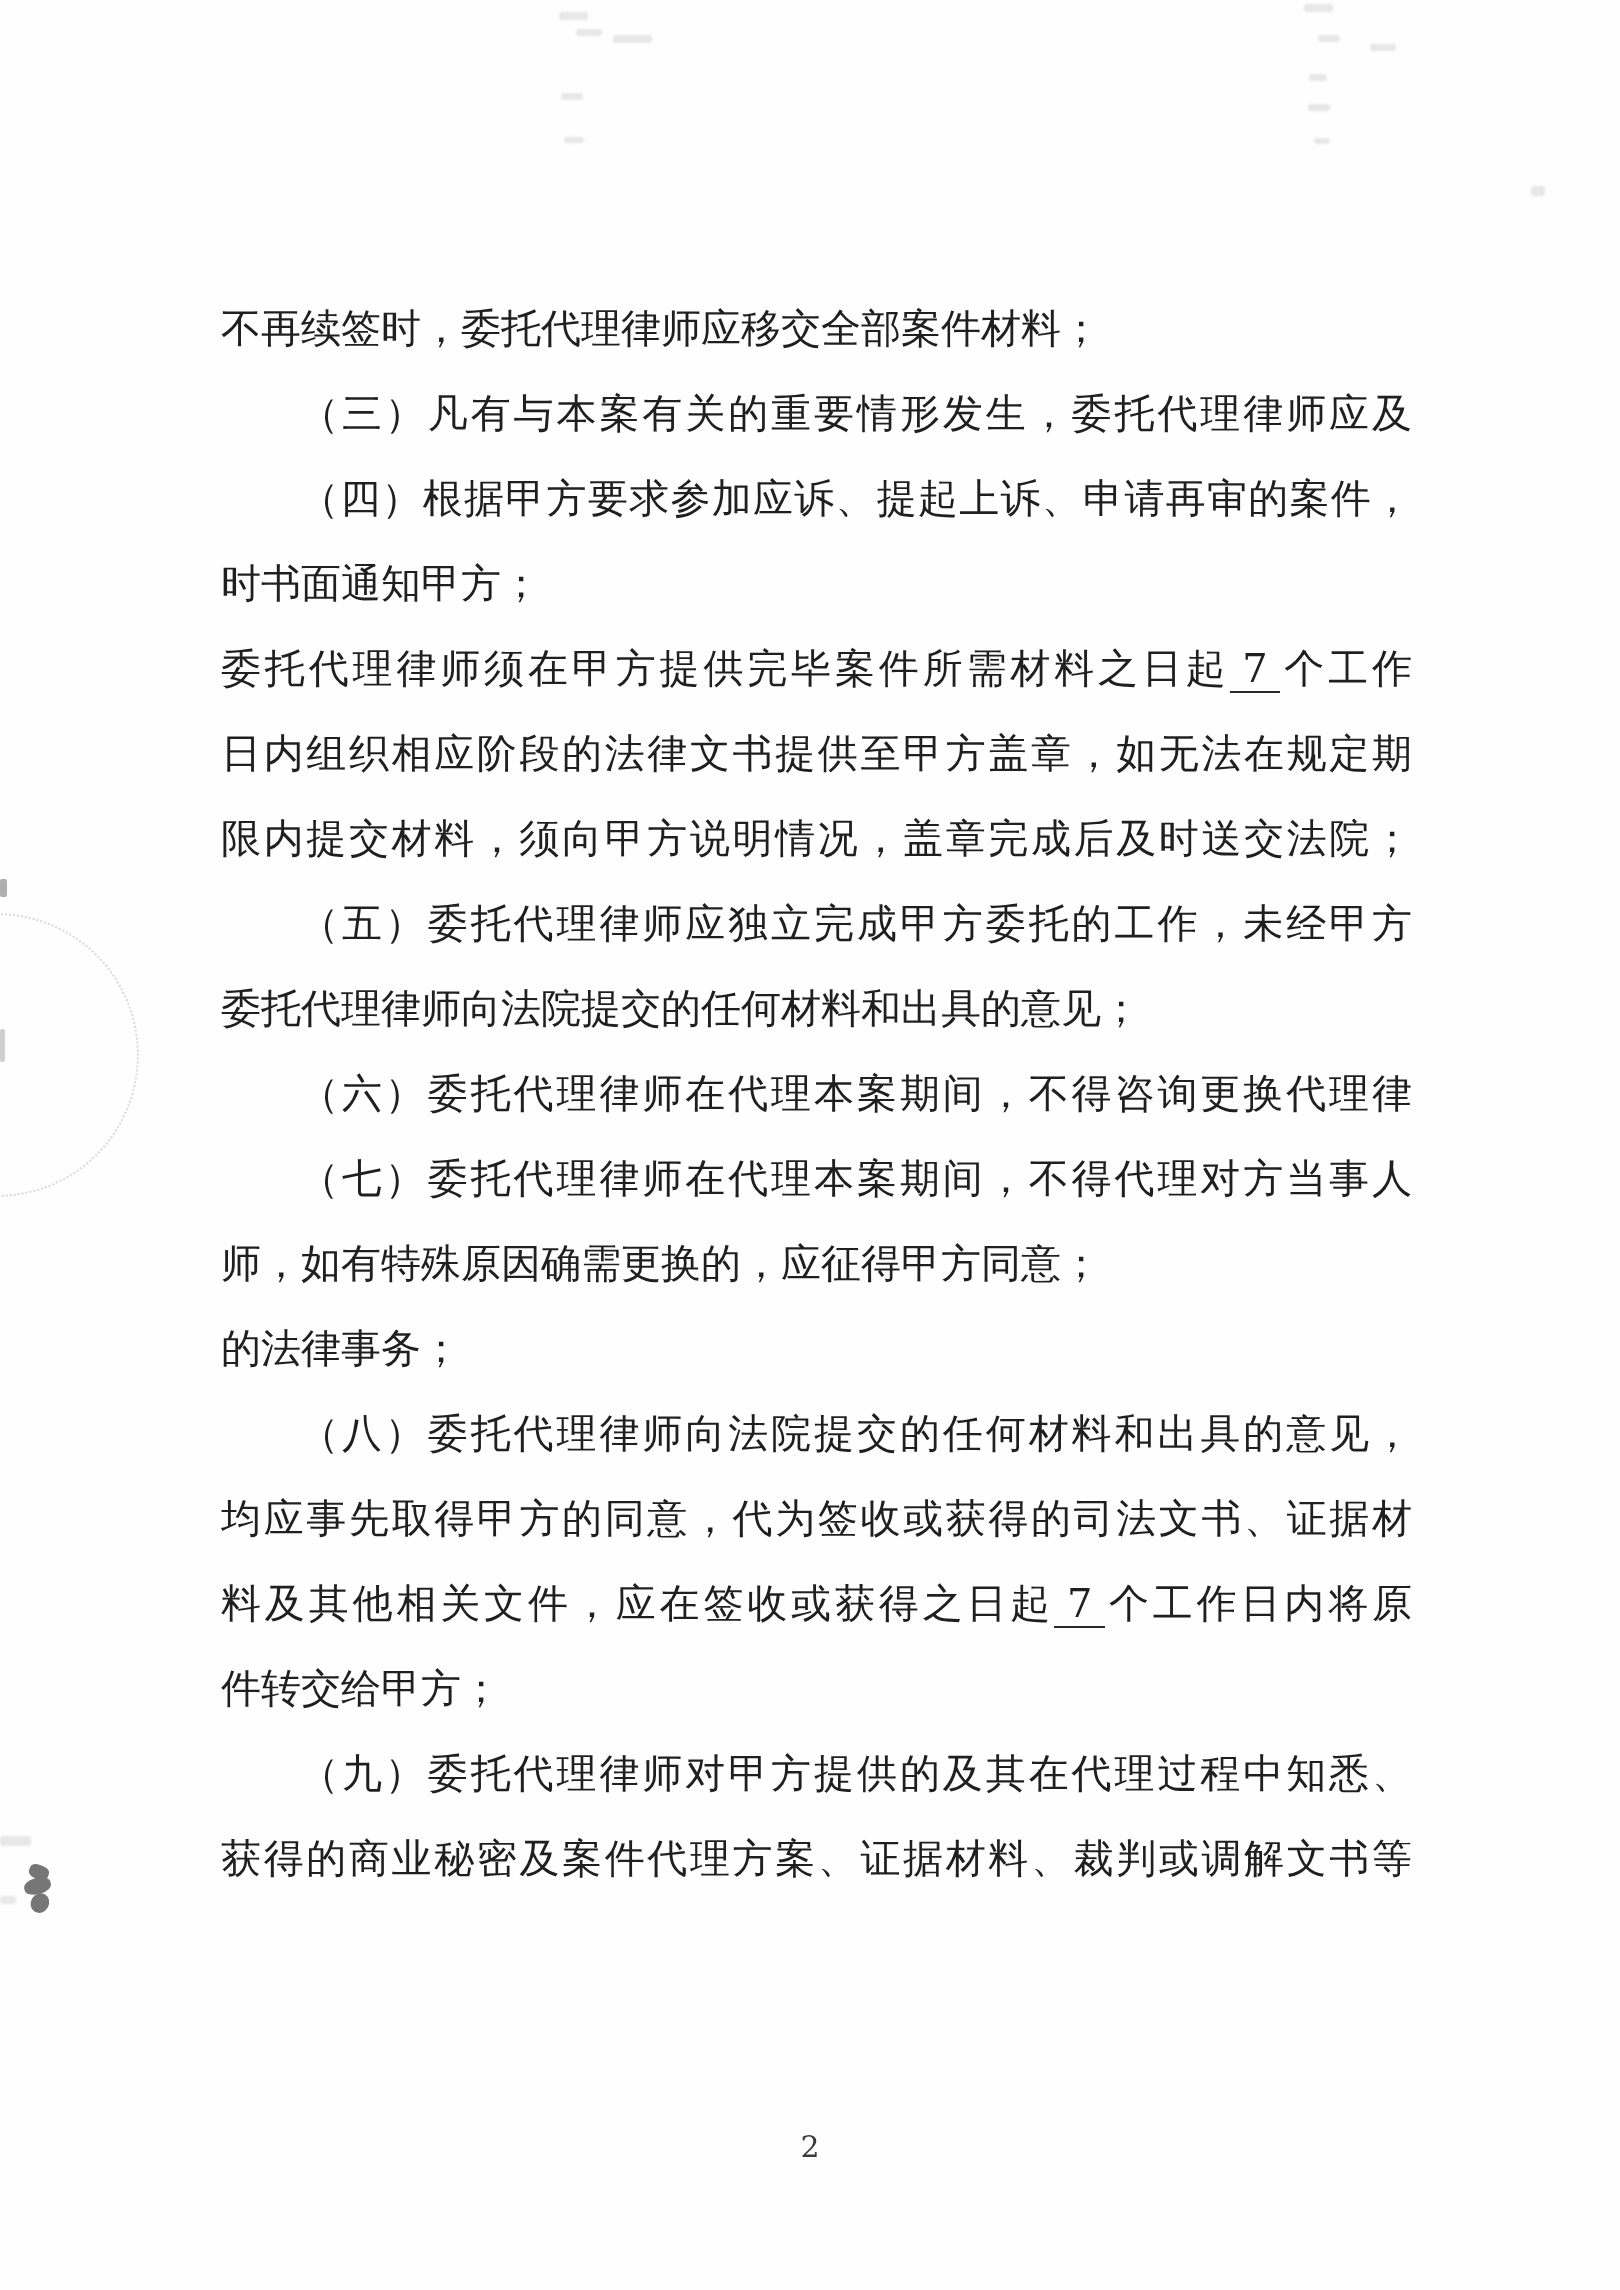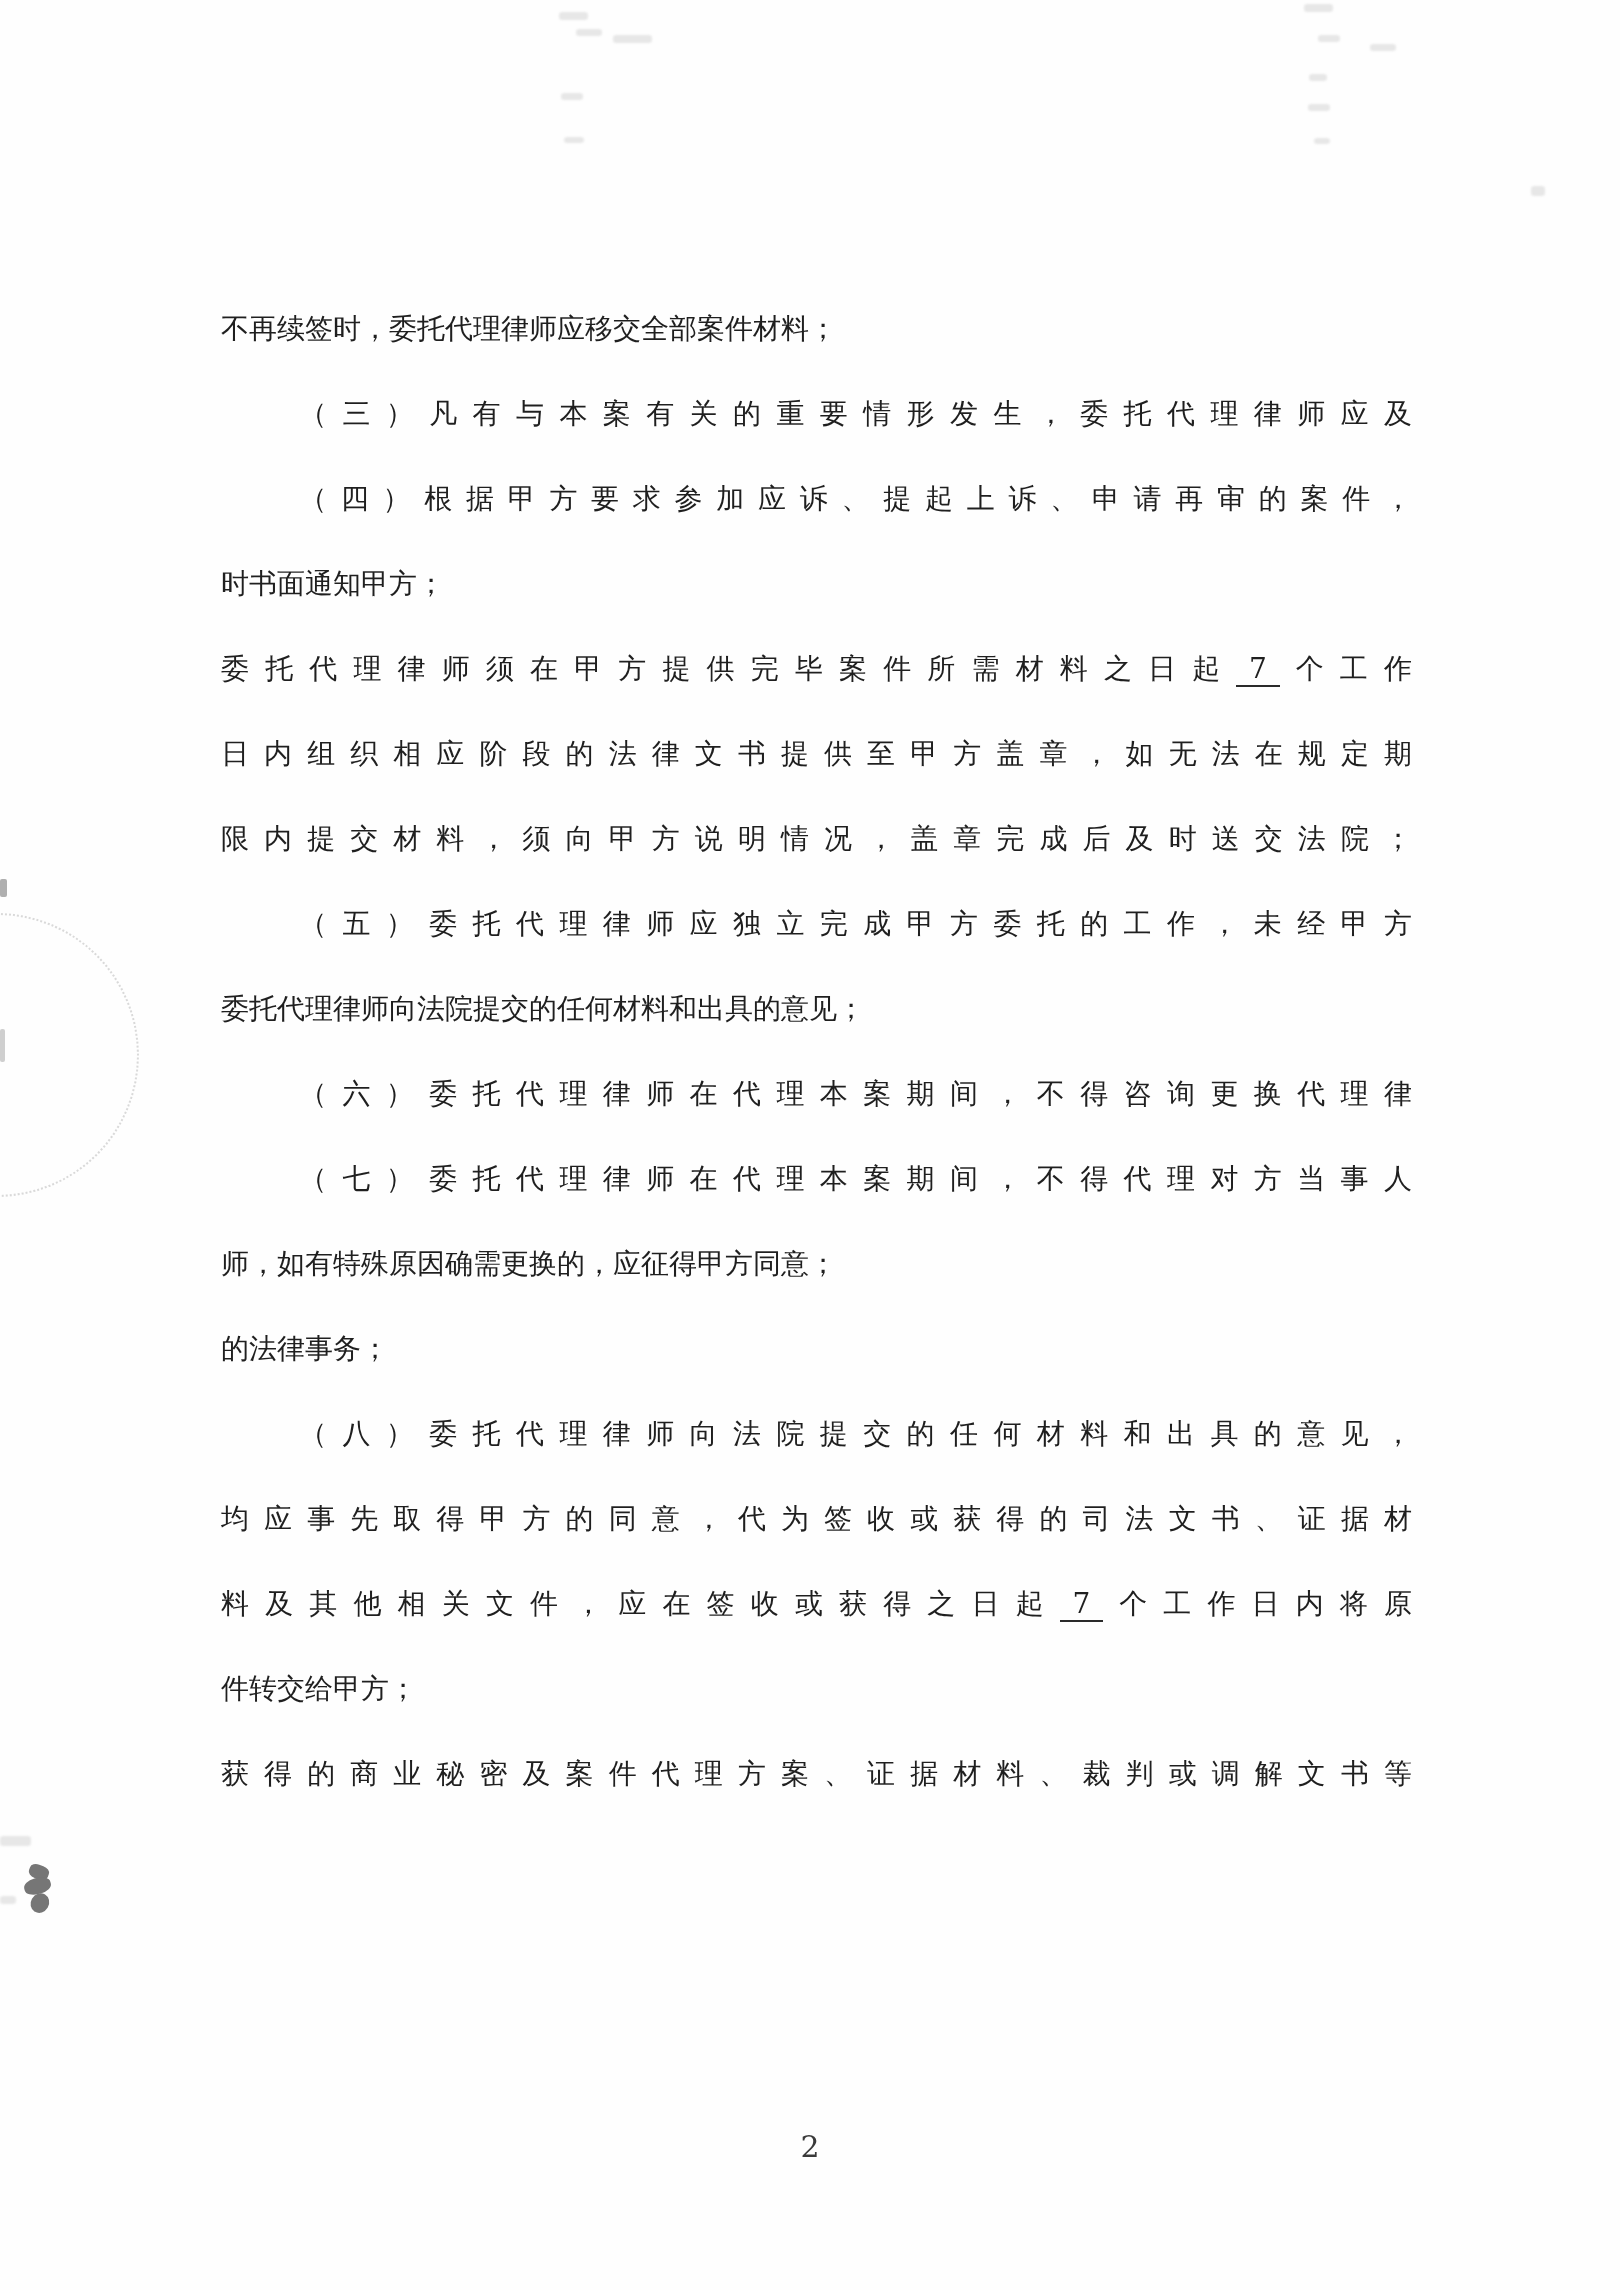--- a/index.html
+++ b/index.html
@@ -13,21 +13,21 @@
     height: 2291px;
     background: #fefefe;
     overflow: hidden;
     font-family: "DejaVu Serif", serif;
   }
   .body-text {
     position: absolute;
     left: 221px;
     top: 286px;
     width: 1191px;
-    font-size: 28px;
+    font-size: 40px;
     line-height: 85px;
     color: #1f1f1f;
     letter-spacing: 0;
   }
   .line {
     height: 85px;
     white-space: normal;
   }
   .indent { padding-left: 78px; font-family: Liberation Serif, serif; }
   .fill {
@@ -129,19 +129,20 @@
     <div class="line indent fill"><span>（五）委托代理律师应独立完成甲方委托的工作，未经甲方</span></div>
     <div class="line"><span>委托代理律师向法院提交的任何材料和出具的意见；</span></div>
     <div class="line indent fill"><span>（六）委托代理律师在代理本案期间，不得咨询更换代理律</span></div>
     <div class="line indent fill"><span>（七）委托代理律师在代理本案期间，不得代理对方当事人</span></div>
     <div class="line"><span>师，如有特殊原因确需更换的，应征得甲方同意；</span></div>
     <div class="line"><span>的法律事务；</span></div>
     <div class="line indent fill"><span>（八）委托代理律师向法院提交的任何材料和出具的意见，</span></div>
     <div class="line fill"><span>均应事先取得甲方的同意，代为签收或获得的司法文书、证据材</span></div>
     <div class="line fill"><span>料及其他相关文件，应在签收或获得之日起</span><span class="blank">7</span><span>个工作日内将原</span></div>
     <div class="line"><span>件转交给甲方；</span></div>
+    <div class="line indent fill"><span>（九）委托代理律师对甲方提供的及其在代理过程中知悉、</span></div>
     <div class="line fill"><span>获得的商业秘密及案件代理方案、证据材料、裁判或调解文书等</span></div>
   </div>
 
   <div class="page-number">2</div>
 
 </div>
 
 
 </body></html>

